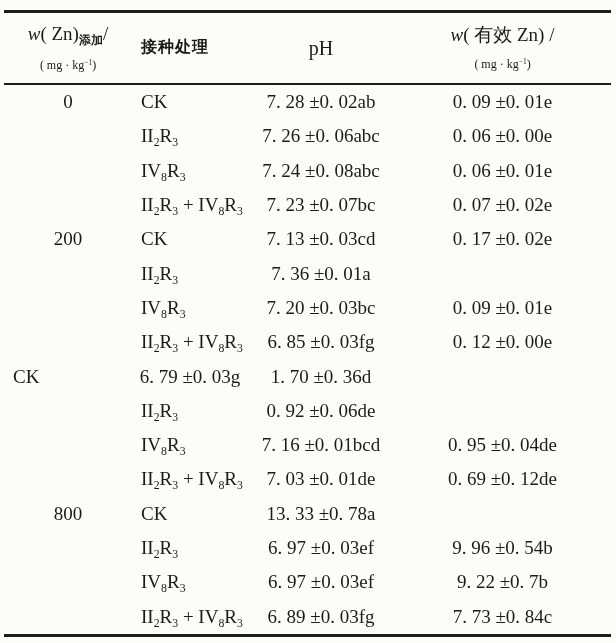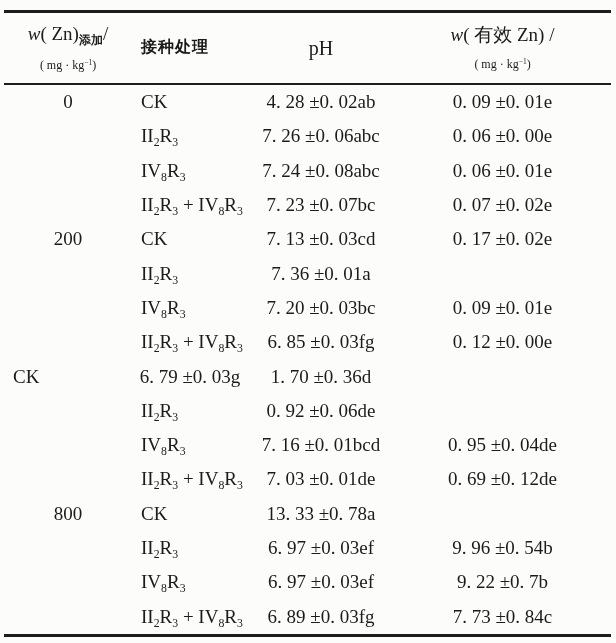--- a/index.html
+++ b/index.html
@@ -78,21 +78,21 @@
       <div><span class="sym">w</span><span class="cjkmix">( 有效 Zn) /</span></div>
       <div class="unit">( mg · kg<sup>−1</sup>)</div>
     </div>
 
   </div>
 
   <div class="tbody">
       <div class="row">
         <div class="c c1">0</div>
         <div class="c c2">CK</div>
-        <div class="c c3">4. 28 ±0. 02ab</div>
+        <div class="c c3">7. 28 ±0. 02ab</div>
         <div class="c c4">0. 09 ±0. 01e</div>
       </div>
       <div class="row">
         <div class="c c1"></div>
         <div class="c c2">II<sub>2</sub>R<sub>3</sub></div>
         <div class="c c3">7. 26 ±0. 06abc</div>
         <div class="c c4">0. 06 ±0. 00e</div>
       </div>
       <div class="row">
         <div class="c c1"></div>

